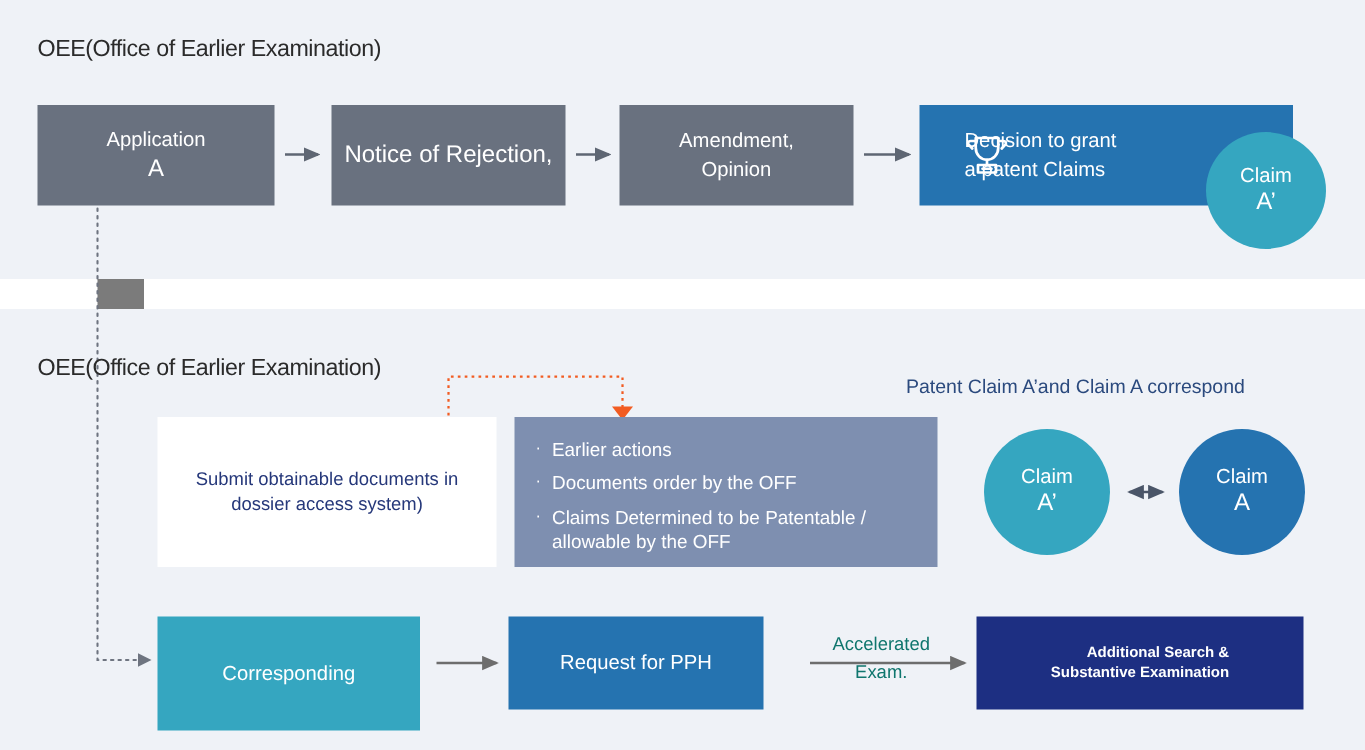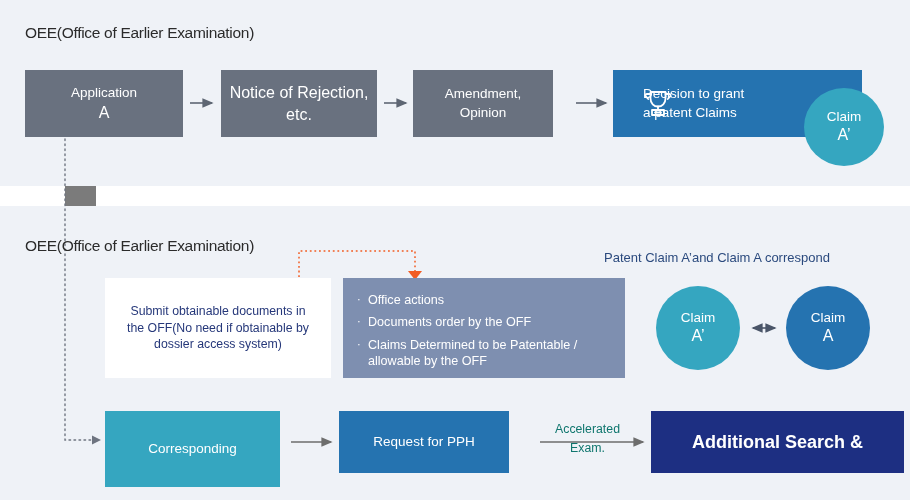--- a/index.html
+++ b/index.html
@@ -65,21 +65,21 @@
   .box-navy      { background: #1d2f82; }
   .box-steel     { background: #7e8fb0; }
   .box-white     {
     background: #ffffff;
     color: #26387a;
   }
 
   
   #box-application   { left: 25px;  top: 70px; width: 158px; height: 67px; font-size: 13.5px; }
   #box-notice        { left: 221px; top: 70px; width: 156px; height: 67px; font-size: 16px; }
-  #box-amendment     { left: 413px; top: 70px; width: 140px; height: 67px; font-size: 13.5px; }
+  #box-amendment     { left: 413px; top: 70px; width: 156px; height: 67px; font-size: 13.5px; }
   #box-decision      { left: 613px; top: 70px; width: 249px; height: 67px; font-size: 13.5px;
                        justify-content: flex-start; padding-left: 30px; text-align: left; }
   .big-letter { font-size: 16px; }
 
   .trophy-icon {
     position: absolute;
     left: 640px; top: 85px;
     width: 36px; height: 36px;
   }
 
@@ -127,21 +127,21 @@
     color: #2b4a7e;
     white-space: nowrap;
     text-align: right;
   }
   #circle-claim-ap-mid { left: 656px; top: 286px; width: 84px; height: 84px; font-size: 13.5px; }
   #circle-claim-a-mid  { left: 786px; top: 286px; width: 84px; height: 84px; font-size: 13.5px; }
 
   
   #box-corresponding { left: 105px; top: 411px; width: 175px; height: 76px; font-size: 13.5px; }
   #box-request-pph   { left: 339px; top: 411px; width: 170px; height: 62px; font-size: 13.5px; }
-  #box-additional    { left: 651px; top: 411px; width: 253px; height: 62px; font-size: 18px; font-weight: bold; text-align: right; }
+  #box-additional    { left: 651px; top: 411px; width: 218px; height: 62px; font-size: 10px; font-weight: bold; text-align: right; }
 
   .accel-label {
     position: absolute;
     left: 540px; top: 420px;
     width: 95px;
     text-align: center;
     color: #0f766e;
     font-size: 12.3px;
     line-height: 1.55;
   }
@@ -216,21 +216,20 @@
   <div class="box box-slategray" id="box-application">
     <div>
       <div>Application</div>
       <div class="big-letter">A</div>
     </div>
   </div>
 
   <div class="box box-slategray" id="box-notice">
     <div>
       <div>Notice of Rejection,</div>
-      <div>etc.</div>
     </div>
   </div>
 
   <div class="box box-slategray" id="box-amendment">
     <div>
       <div>Amendment,</div>
       <div>Opinion</div>
     </div>
   </div>
 
@@ -255,29 +254,28 @@
   <div class="circle c-teal" id="circle-claim-ap-top">
     <span>Claim</span>
     <span class="big-letter">A’</span>
   </div>
 
   <div class="section-title" id="title-bot">OEE(Office of Earlier Examination)</div>
 
   <div class="box box-white" id="box-submit">
     <div>
       <div>Submit obtainable documents in</div>
-      <div>the OFF(No need if obtainable by</div>
       <div>dossier access system)</div>
     </div>
   </div>
 
   <div class="box box-steel" id="box-bullets">
     <div class="bullet-line">
       <span class="dot">·</span>
-      <span>Office actions</span>
+      <span>Earlier actions</span>
     </div>
     <div class="bullet-line">
       <span class="dot">·</span>
       <span>Documents order by the OFF</span>
     </div>
     <div class="bullet-line">
       <span class="dot">·</span>
       <span>Claims Determined to be Patentable / allowable by the OFF</span>
     </div>
   </div>
@@ -305,16 +303,17 @@
   </div>
 
   <div class="accel-label">
     <div>Accelerated</div>
     <div>Exam.</div>
   </div>
 
   <div class="box box-navy" id="box-additional">
     <div>
       <div>Additional Search &amp;</div>
+      <div>Substantive Examination</div>
     </div>
   </div>
 
 </div>
 
 </body></html>

